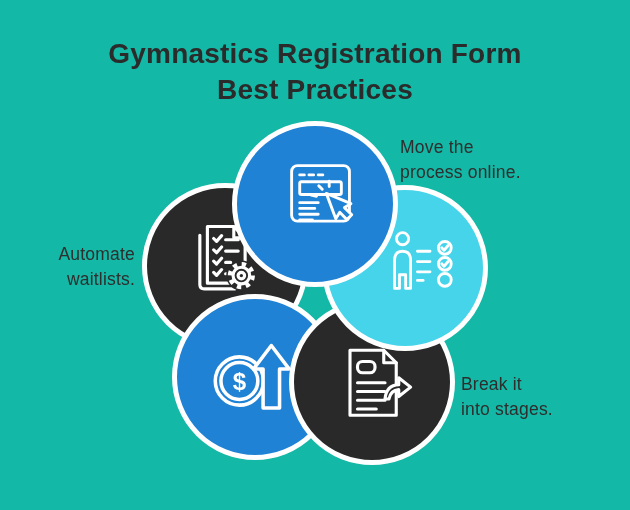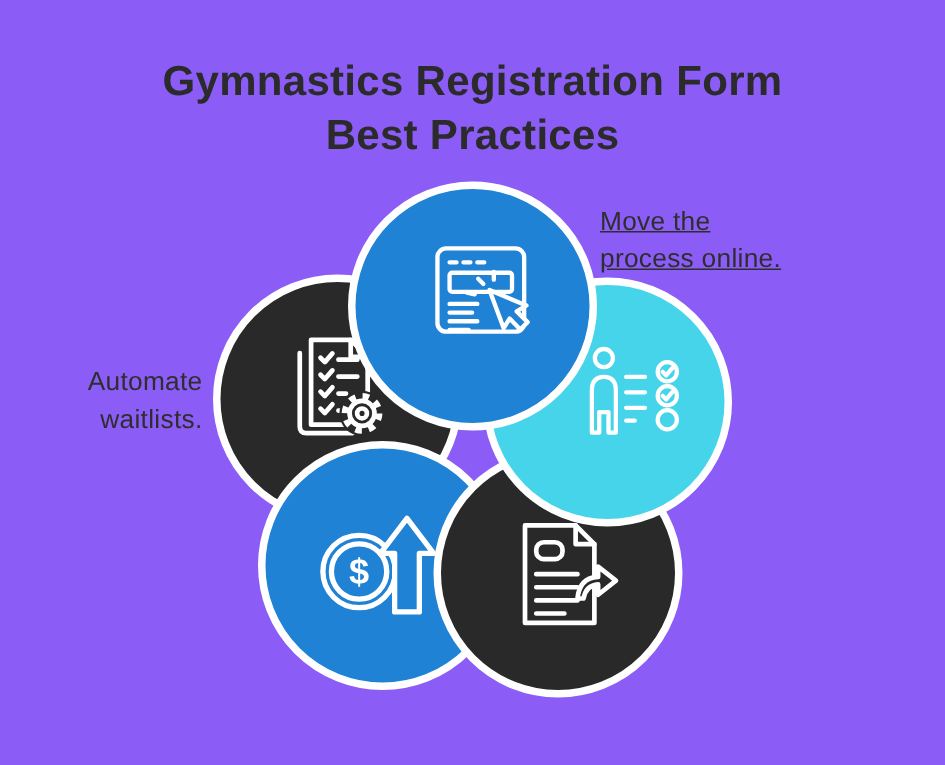--- a/index.html
+++ b/index.html
@@ -1,17 +1,17 @@
 <!DOCTYPE html>
 <html><head>
 <meta charset="utf-8">
 <style>
   html,body{margin:0;padding:0;background:#F4F3F1;}
   .canvas{
-    position:relative;width:630px;height:510px;background:#8b5cf6;
+    position:relative;width:630px;height:510px;background:#14b8a6;
     overflow:hidden;font-family:"Liberation Sans",sans-serif;
   }
   .title{
     position:absolute;top:36px;left:0;width:630px;text-align:center;
     font-size:28px;font-weight:bold;color:#2B2B2B;line-height:36px;
     white-space:pre-line;letter-spacing:.2px;
   }
   .circle{
     position:absolute;width:156px;height:156px;border-radius:50%;
     border:5px solid #FFFFFF;display:flex;align-items:center;justify-content:center;
@@ -25,21 +25,21 @@
   .circle-gating   {left:322px;top:185px;z-index:4;}
   .circle-online   {left:232px;top:121px;z-index:5;}
   .circle-online  svg{transform:translate(9px,-8px);}
   .circle-gating  svg{transform:translate(17px,-4px);}
   .circle-waitlists svg{transform:translate(0px,-9px);}
   .circle-stages  svg{transform:translate(3px,1px);}
   .label{
     position:absolute;font-size:17.5px;line-height:25px;color:#2E2E2E;
     white-space:pre-line;letter-spacing:.2px;
   }
-  .label-online   {left:400px;top:135px;text-align:left;text-decoration:underline;}
+  .label-online   {left:400px;top:135px;text-align:left;}
   .label-gating   {left:509px;top:247px;text-align:left;}
   .label-stages   {left:461px;top:372px;text-align:left;}
   .label-upsells  {left:38px; top:372px;width:125px;text-align:right;}
   .label-waitlists{left:13px; top:242px;width:122px;text-align:right;}
   .ico *{stroke:#FFFFFF;stroke-width:2.5;stroke-linecap:round;stroke-linejoin:round;}
   .ico .nostroke{stroke:none;}
   .ico .teeth{stroke-width:3.6;stroke-dasharray:3.4 3.67;stroke-linecap:butt;}
   .ico text{stroke:none;fill:#FFFFFF;font-family:"Liberation Sans",sans-serif;
             font-weight:bold;font-size:17px;text-anchor:middle;}
 </style>
@@ -103,16 +103,18 @@
       <path d="M11 12h4M19 12h4M27 12h4" fill="none"></path>
       <rect x="11" y="18" width="36" height="11" rx="1.5" fill="none"></rect>
       <path d="M11 36h16M11 41h13M11 46h16M11 51h11" fill="none"></path>
       <path d="M30.5 24.5l-3-3M36.5 22v-4.5M25.5 30.5l-4.5-1" fill="none"></path>
       <path d="M34 28 L42.2 50 L45.6 44.4 L51.8 50.7 L56 46.5 L49.7 40.3 L55.3 36.9 Z" fill="#1F82D4"></path>
     </svg>
   </div>
 
   <div class="label label-online">Move the
 process online.</div>
+  <div class="label label-stages">Break it
+into stages.</div>
   <div class="label label-waitlists">Automate
 waitlists.</div>
 
 </div>
 
 </body></html>

